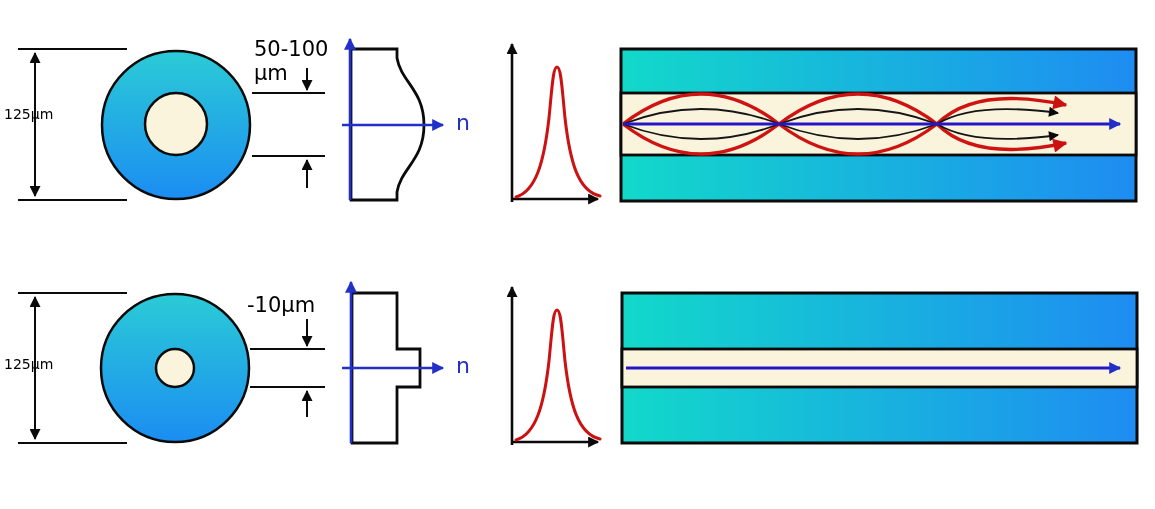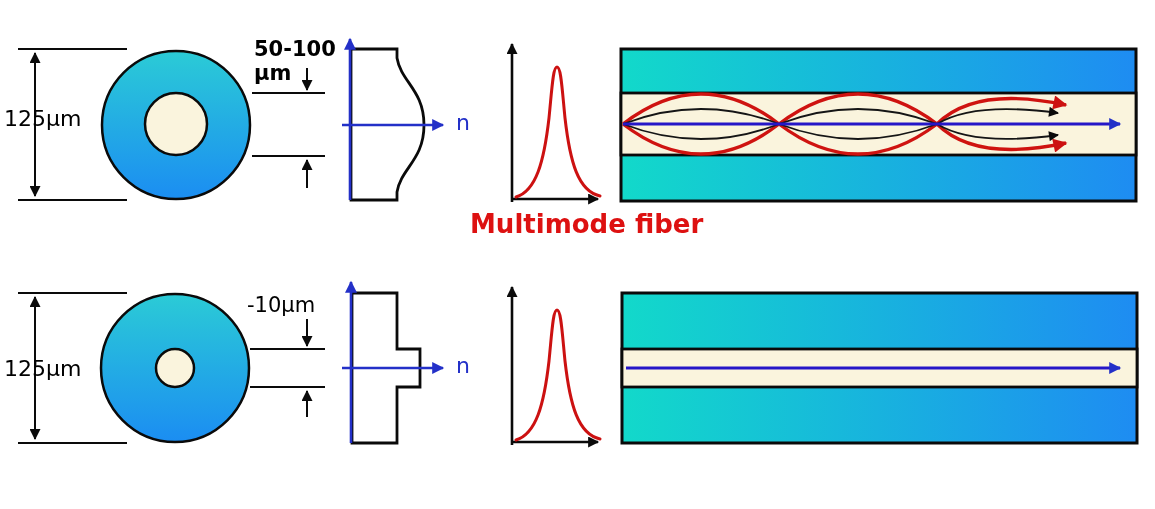--- a/index.html
+++ b/index.html
@@ -11,26 +11,26 @@
     overflow:hidden;
   }
   .canvas svg{position:absolute;left:0;top:0;}
   .lbl{
     position:absolute;
     color:#000000;
     font-family:"DejaVu Sans",sans-serif;
     line-height:1.15;
     white-space:nowrap;
   }
-  .lbl-dim{font-size:22px;}
+  .lbl-dim{font-size:14px;}
   .lbl-dim-small{font-size:21px;white-space:pre-line;}
   .lbl-axis{font-size:22px;color:#2330C8;}
   .lbl-title{font-size:26px;font-weight:bold;color:#DD1111;}
   #lbl-clad-top{left:4px;top:106px;}
-  #lbl-core-top{left:254px;top:37px;font-weight:bold;}
+  #lbl-core-top{left:254px;top:37px;}
   #lbl-n-top{left:456px;top:110px;}
   #lbl-title-top{left:470px;top:210px;}
   #lbl-clad-bot{left:4px;top:356px;}
   #lbl-core-bot{left:247px;top:293px;text-align:right;}
   #lbl-n-bot{left:456px;top:353px;}
   #lbl-title-bot{left:446px;top:445px;}
 </style>
 </head>
 <body>
 
@@ -140,19 +140,18 @@
         <rect x="622" y="349" width="515" height="38" fill="#FAF4DD" stroke="#0A0A0A" stroke-width="2.8"></rect>
         <line x1="626" y1="368" x2="1120" y2="368" stroke="#2516C8" stroke-width="3" marker-end="url(#arrBlue)"></line>
       </g>
     </g>
   </svg>
 
   <div id="lbl-clad-top" class="lbl lbl-dim">125μm</div>
   <div id="lbl-core-top" class="lbl lbl-dim-small">50-100
 μm</div>
   <div id="lbl-n-top" class="lbl lbl-axis">n</div>
-  <div id="lbl-title-top" class="lbl lbl-title">Multimode fiber</div>
 
   <div id="lbl-clad-bot" class="lbl lbl-dim">125μm</div>
   <div id="lbl-core-bot" class="lbl lbl-dim-small">-10μm</div>
   <div id="lbl-n-bot" class="lbl lbl-axis">n</div>
 
 </div>
 
 </body></html>

